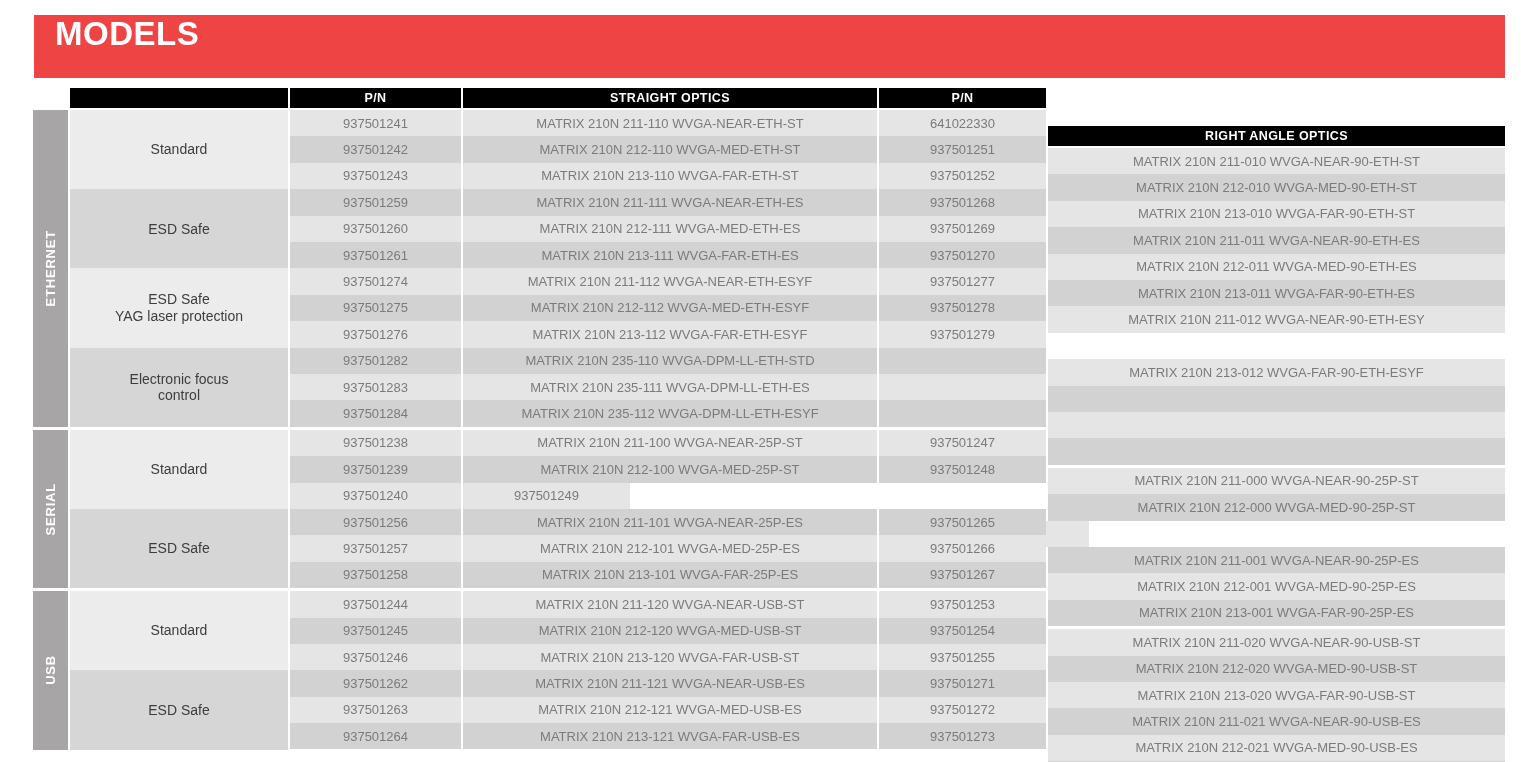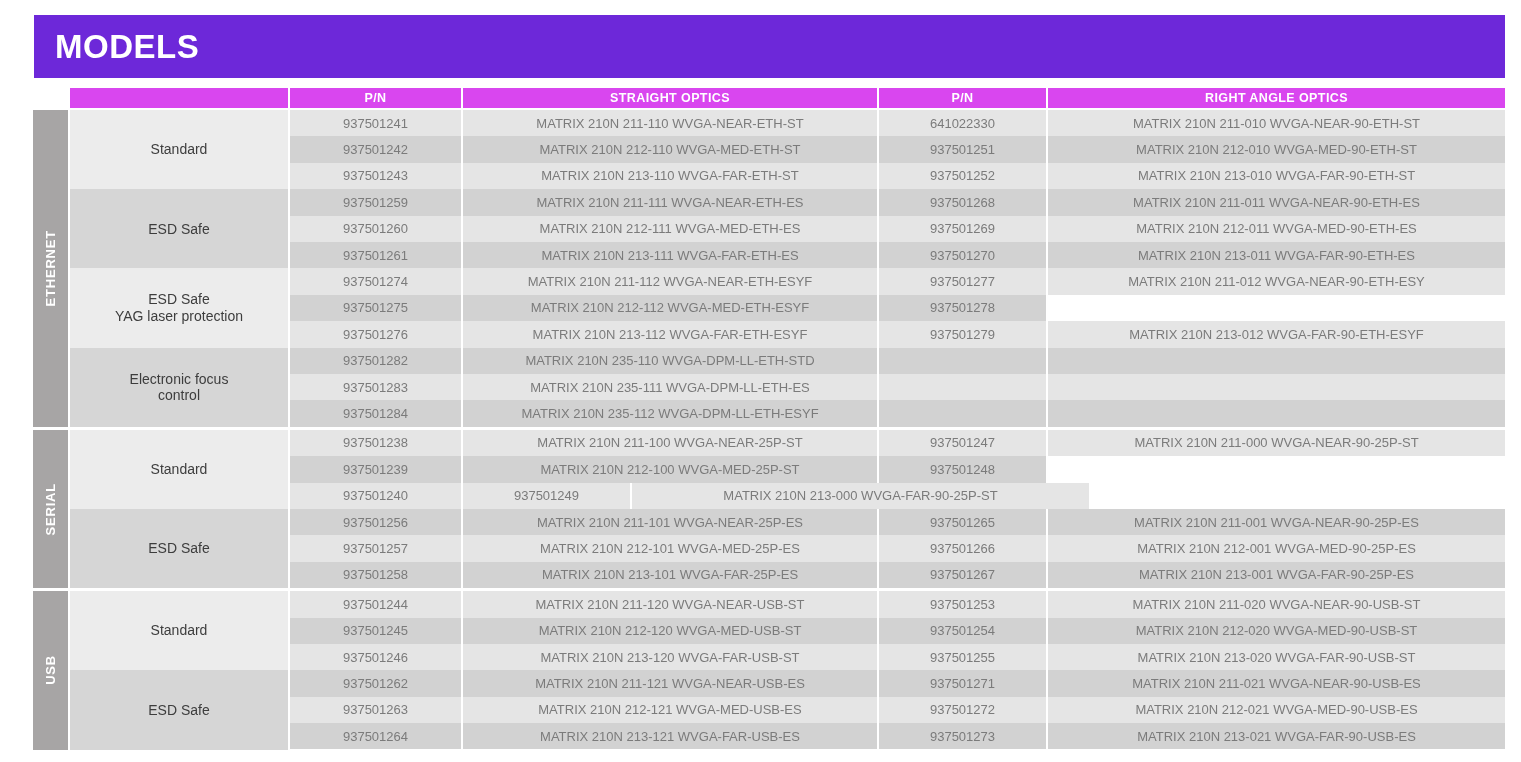--- a/index.html
+++ b/index.html
@@ -3,36 +3,36 @@
 <meta charset="utf-8">
 <style>
   html,body{margin:0;padding:0;background:#ffffff;}
   body{
     width:1521px;height:762px;overflow:hidden;position:relative;
     font-family:"Liberation Sans", sans-serif;
     -webkit-font-smoothing:antialiased;
   }
   .banner{
     position:absolute;left:34px;top:15px;width:1471px;height:63px;
-    background:#6d28d9;display:flex;align-items:center;
+    background:#ef4444;display:flex;
   }
   .banner h1{
     margin:0 0 0 21px;font-size:33px;font-weight:bold;color:#ffffff;
     letter-spacing:0.5px;
   }
   .tablewrap{position:absolute;left:33px;top:88px;width:1472px;}
   
   .w-cat{width:218px;}
   .w-pn1{width:171px;}
   .w-str{width:414px;}
   .w-pn2{width:167px;}
-  .w-ra{width:457px;}
+  .w-ra{width:457px;margin-top:38px;}
   .hdr{display:flex;margin-left:37px;height:20px;}
   .hdr .hcell{
-    background:#d946ef;color:#ffffff;font-weight:bold;font-size:12.5px;
+    background:#000000;color:#ffffff;font-weight:bold;font-size:12.5px;
     display:flex;align-items:center;justify-content:center;height:20px;
     letter-spacing:0.4px;box-sizing:border-box;
   }
   .hdr .hcell + .hcell{border-left:2px solid #ffffff;}
   .hdr .w-pn1{width:173px;} .hdr .w-str{width:416px;} .hdr .w-pn2{width:169px;} .hdr .w-ra{width:459px;}
   .groups{margin-top:2px;}
   .group{display:flex;}
   .group + .group{margin-top:3px;}
   .side{
     width:35px;background:#a7a5a5;display:flex;align-items:center;justify-content:center;
@@ -187,20 +187,21 @@
           <div class="row light">
             <div class="cell w-pn1">937501238</div>
             <div class="cell w-str">MATRIX 210N 211-100 WVGA-NEAR-25P-ST</div>
             <div class="cell w-pn2">937501247</div>
             <div class="cell w-ra">MATRIX 210N 211-000 WVGA-NEAR-90-25P-ST</div>
           </div>
           <div class="row dark">
             <div class="cell w-pn1">937501239</div>
             <div class="cell w-str">MATRIX 210N 212-100 WVGA-MED-25P-ST</div>
             <div class="cell w-pn2">937501248</div>
+            <div class="cell w-ra">MATRIX 210N 212-000 WVGA-MED-90-25P-ST</div>
           </div>
           <div class="row light">
             <div class="cell w-pn1">937501240</div>
             <div class="cell w-pn2">937501249</div>
             <div class="cell w-ra">MATRIX 210N 213-000 WVGA-FAR-90-25P-ST</div>
           </div>
           <div class="row dark">
             <div class="cell w-pn1">937501256</div>
             <div class="cell w-str">MATRIX 210N 211-101 WVGA-NEAR-25P-ES</div>
             <div class="cell w-pn2">937501265</div>

